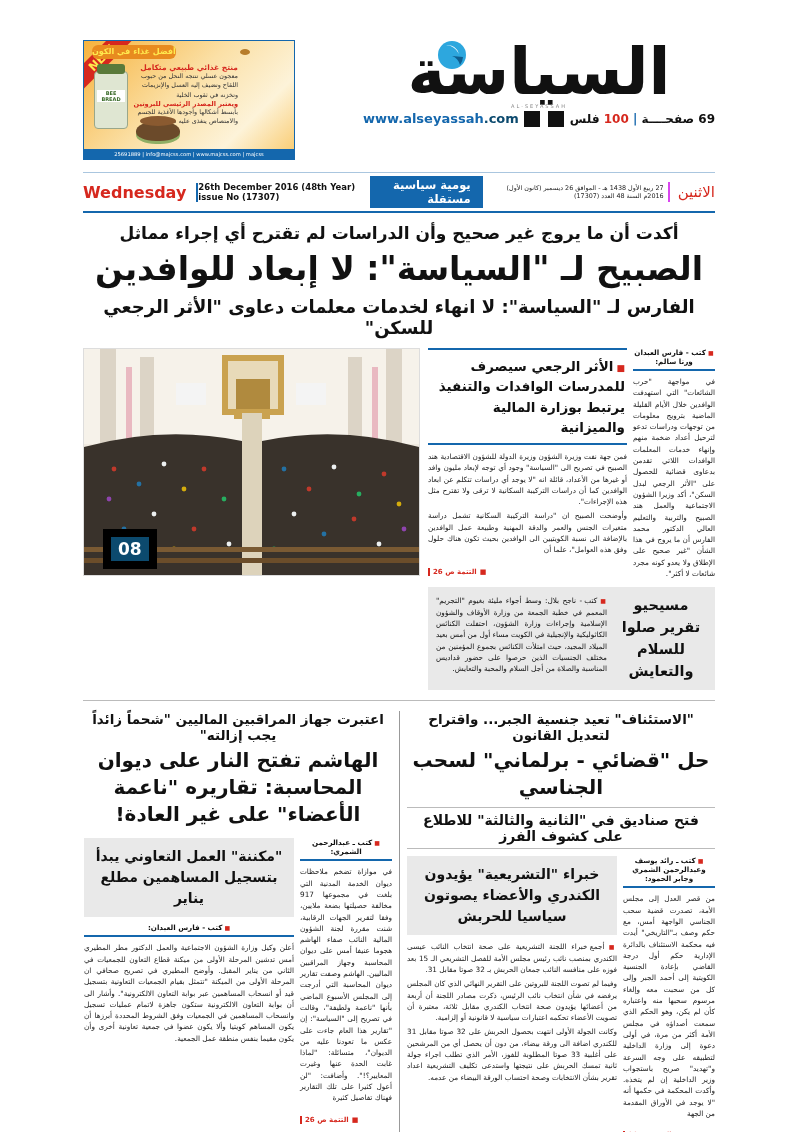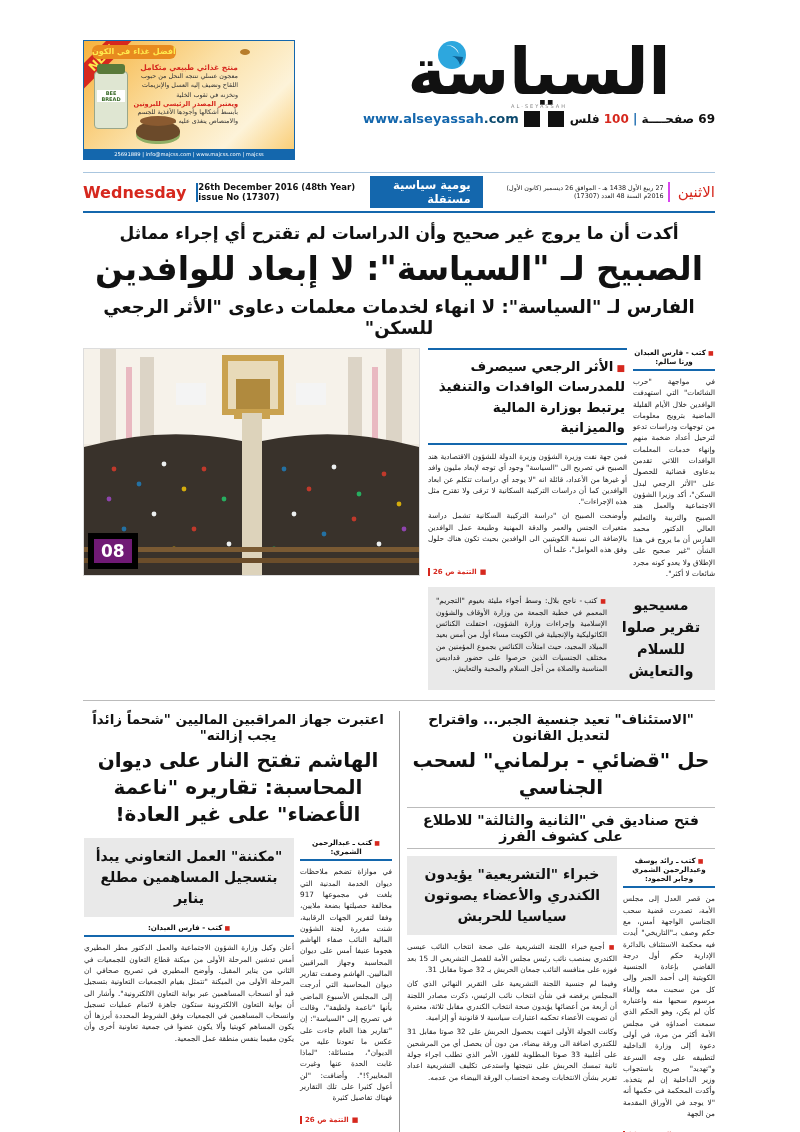--- a/index.html
+++ b/index.html
@@ -70,22 +70,22 @@
                font-weight:bold; line-height:1.5; margin-bottom:6px; }
   .quote-box:before { content:"■ "; color:#d6281e; font-size:9px; }
   .cont { text-align:left; margin-top:3px; }
   .cont span { color:#d6281e; font-size:7px; font-weight:bold; border-left:2px solid #d6281e; padding:0 3px; }
   .cont span:before { content:"■"; margin-left:3px; }
   .graybox { background:#e9e9e9; padding:8px; display:flex; gap:8px; margin-top:8px; }
   .graybox-head { width:92px; font-size:14.5px; font-weight:bold; text-align:center; line-height:1.5; }
   .graybox-body { flex:1; font-size:7.3px; line-height:1.55; text-align:justify; }
   .graybox-body:before { content:"■ "; color:#d6281e; font-size:6px; }
   .photo-box { width:337px; height:228px; position:relative; border:1px solid #ddd; background:#efe9df; }
-  .page-badge { position:absolute; left:4px; bottom:6px; background:#701a75; color:#fff; font-weight:bold;
-                font-size:17px; padding:2px 7px; border:6px solid #000000; }
+  .page-badge { position:absolute; left:19px; bottom:6px; background:#0c4a6e; color:#fff; font-weight:bold;
+                font-size:17px; padding:2px 7px; border:8px solid #000000; }
 
   .band-hr { border:none; border-top:1px solid #bbb; margin:10px 0; }
 
   
   .band2 { display:flex; }
   .b2-col { width:308px; }
   .v-div { width:1px; background:#999; margin:0 7px; }
   .kicker2 { font-size:13.5px; font-weight:bold; text-align:center; }
   .head2 { font-size:20px; font-weight:bold; text-align:center; line-height:1.35; margin-top:4px; letter-spacing:-0.5px; }
   .sub2 { font-size:14px; font-weight:bold; text-align:center; border-top:1px solid #bbb; border-bottom:1px solid #bbb;
@@ -251,21 +251,21 @@
         <div class="sub2">فتح صناديق في "الثانية والثالثة" للاطلاع على كشوف الفرز</div>
         <div class="b2-row">
           <div class="b2-right">
             <div class="byline">كتب ـ رائد يوسف وعبدالرحمن الشمري وجابر الحمود:</div>
             <div class="body-txt">من قصر العدل إلى مجلس الأمة، تصدرت قضية سحب الجناسي الواجهة أمس، مع حكم وصف بـ"التاريخي" أيدت فيه محكمة الاستئناف بالدائرة الإدارية حكم أول درجة القاضي بإعادة الجنسية الكويتية إلى أحمد الجبر وإلى كل من سحبت معه وإلغاء مرسوم سحبها منه واعتباره كأن لم يكن، وهو الحكم الذي سمعت أصداؤه في مجلس الأمة أكثر من مرة، في أولى دعوة إلى وزارة الداخلية لتطبيقه على وجه السرعة و"تهديد" صريح باستجواب وزير الداخلية إن لم يتخذه. وأكدت المحكمة في حكمها أنه "لا يوجد في الأوراق المقدمة من الجهة</div>
             <div class="cont"><span>التتمة ص 26</span></div>
           </div>
           <div class="b2-left">
             <div class="graybox2">خبراء "التشريعية" يؤيدون الكندري والأعضاء يصوتون سياسيا للحربش</div>
             <div class="body-txt p-bullet">أجمع خبراء اللجنة التشريعية على صحة انتخاب النائب عيسى الكندري بمنصب نائب رئيس مجلس الأمة للفصل التشريعي الـ 15 بعد فوزه على منافسه النائب جمعان الحربش بـ 32 صوتا مقابل 31.</div>
-            <div class="body-txt">وفيما لم جنسية اللجنة التشريعية على التقرير النهائي الذي كان المجلس يرفضه في شأن انتخاب نائب الرئيس، ذكرت مصادر اللجنة أن أربعة من أعضائها يؤيدون صحة انتخاب الكندري مقابل ثلاثة، معتبرة أن تصويت الأعضاء تحكمه اعتبارات سياسية لا قانونية أو إلزامية.</div>
+            <div class="body-txt">وفيما لم تصوت اللجنة للبروتين على التقرير النهائي الذي كان المجلس يرفضه في شأن انتخاب نائب الرئيس، ذكرت مصادر اللجنة أن أربعة من أعضائها يؤيدون صحة انتخاب الكندري مقابل ثلاثة، معتبرة أن تصويت الأعضاء تحكمه اعتبارات سياسية لا قانونية أو إلزامية.</div>
             <div class="body-txt">وكانت الجولة الأولى انتهت بحصول الحربش على 32 صوتا مقابل 31 للكندري اضافة الى ورقة بيضاء، من دون أن يحصل أي من المرشحين على أغلبية 33 صوتا المطلوبة للفوز، الأمر الذي تطلب اجراء جولة ثانية تمسك الحربش على نتيجتها واستدعى تكليف التشريعية اعداد تقرير بشأن الانتخابات وصحة احتساب الورقة البيضاء من عدمه.</div>
           </div>
         </div>
       </div>
 
       <div class="v-div"></div>
 
       <div class="b2-col">
         <div class="kicker2">اعتبرت جهاز المراقبين الماليين "شحماً زائداً يجب إزالته"</div>
         <div class="head2">الهاشم تفتح النار على ديوان المحاسبة: تقاريره "ناعمة الأعضاء" على غير العادة!</div>

